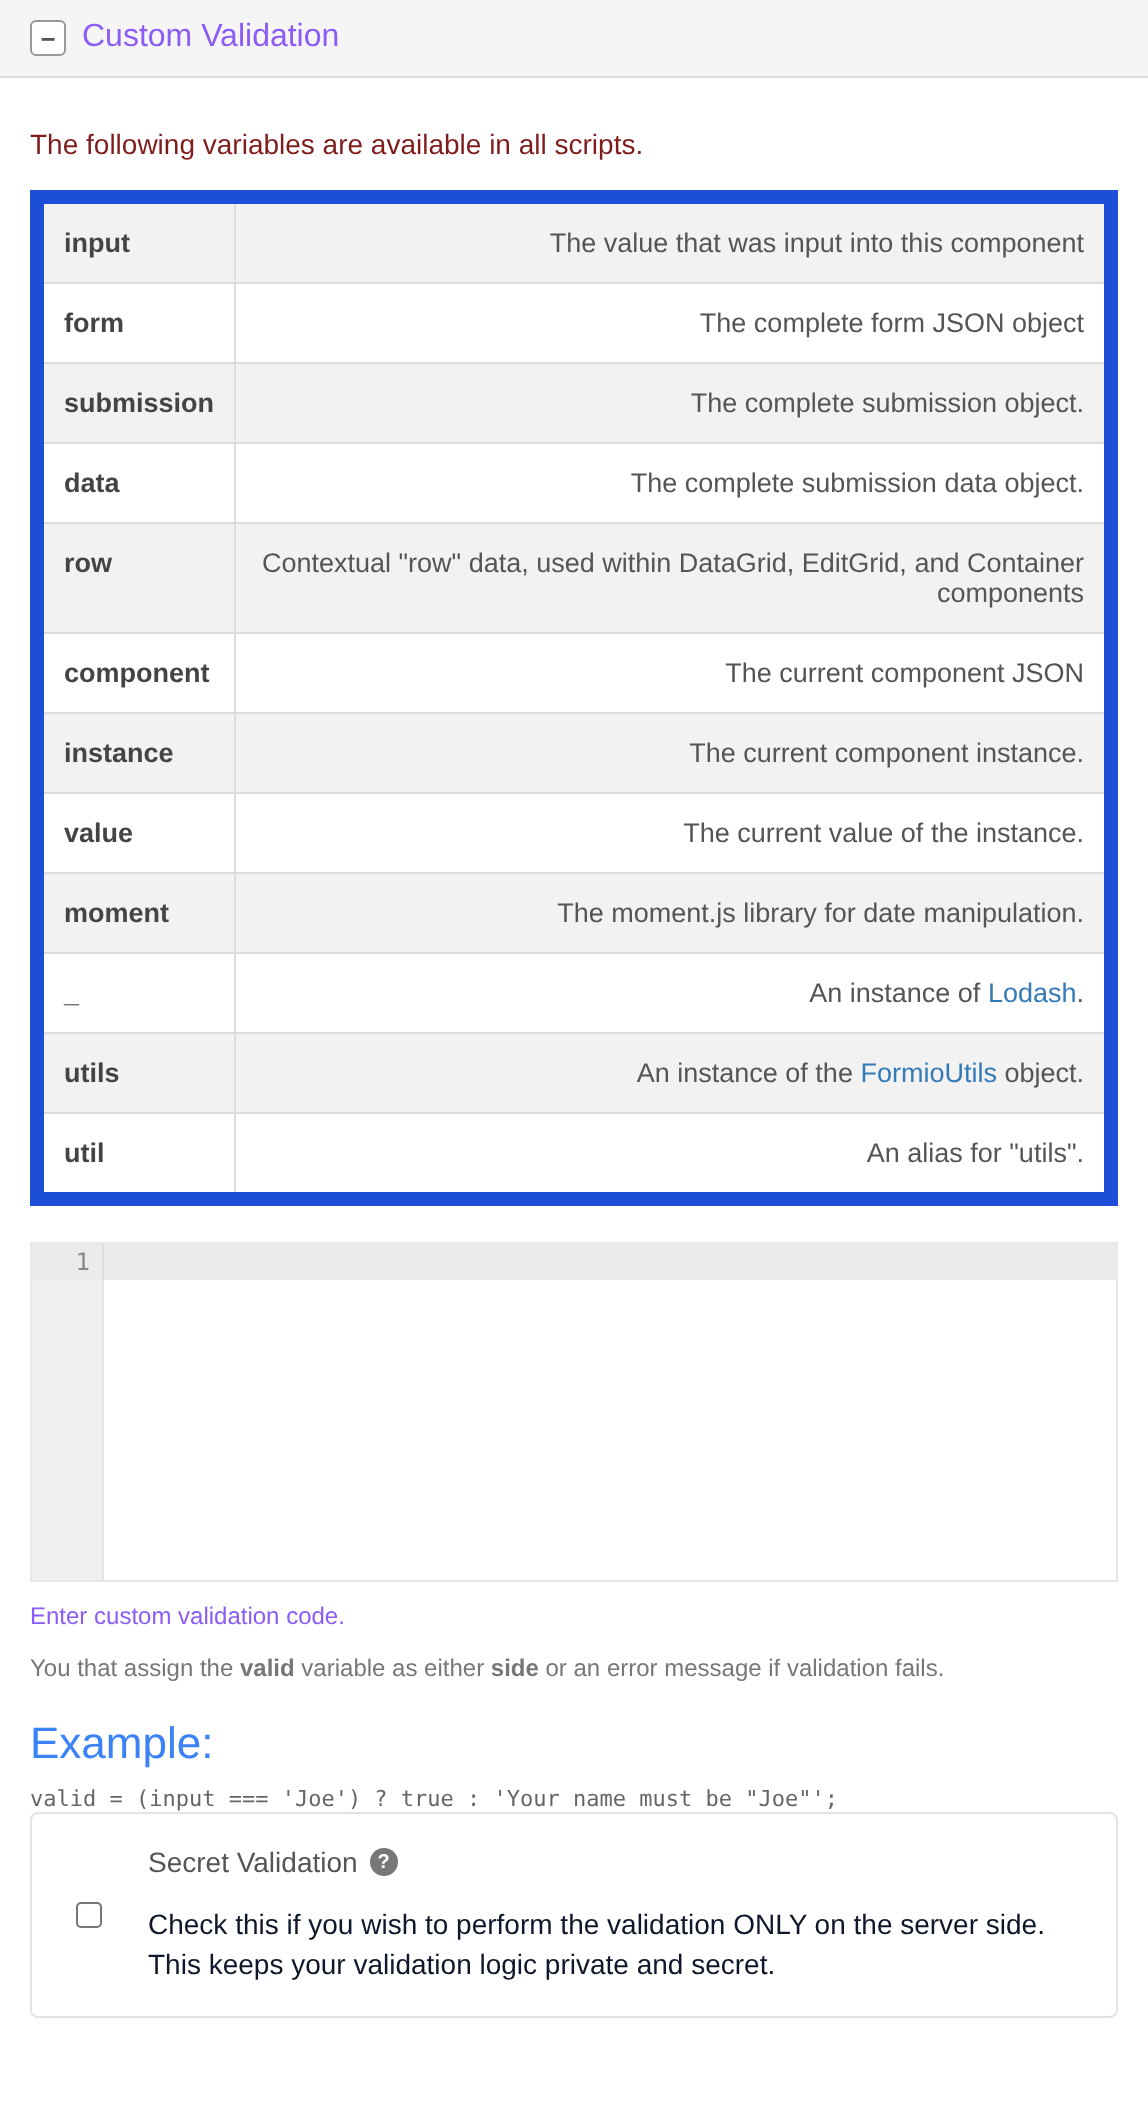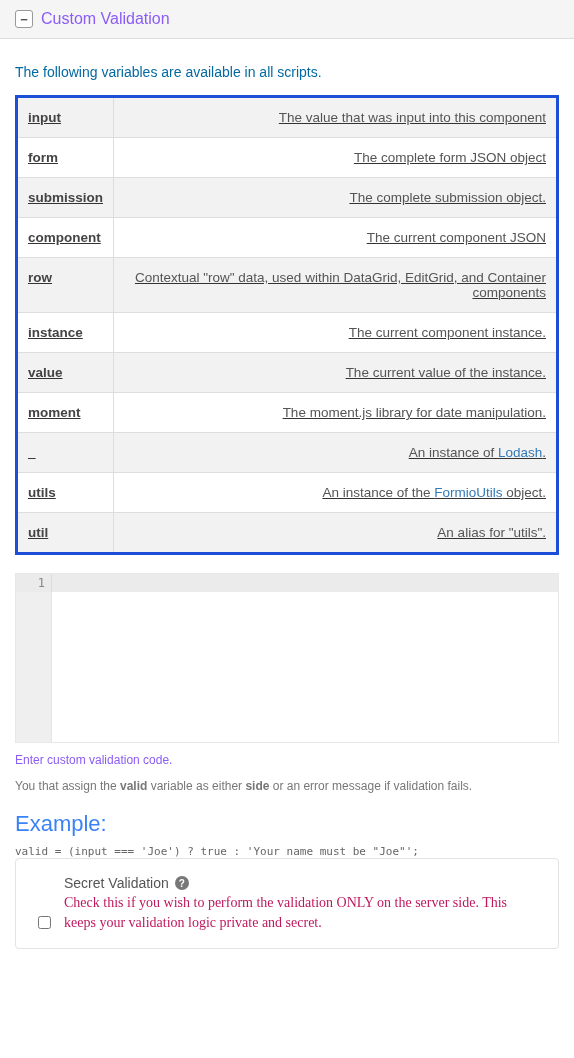--- a/index.html
+++ b/index.html
@@ -33,27 +33,26 @@
     cursor: pointer;
     color: #555;
     font-weight: bold;
   }
   .panel-title {
     font-size: 16px;
     color: #8b5cf6;
     font-weight: 400;
   }
   .panel-body { padding: 15px; }
-  .intro { color: #0369a1; margin: 10px 0 15px; }
+  .intro { color: #7f1d1d; margin: 10px 0 15px; }
   table.vars {
     width: 100%;
     border-collapse: collapse;
-    border: 3px solid #1d4ed8;
+    border: 7px solid #1d4ed8;
     margin-bottom: 18px;
-    text-decoration: underline;
   }
   table.vars tr:nth-child(odd) { background: #f2f2f2; }
   table.vars tr:nth-child(even) { background: #fff; }
   table.vars th, table.vars td {
     border: 1px solid #ddd;
     padding: 12px 10px;
     text-align: left;
     vertical-align: top;
     font-size: 13.5px;
   }
@@ -109,34 +108,34 @@
     font-family: Menlo, Consolas, monospace;
     font-size: 11px;
     color: #666;
     white-space: pre;
   }
   .card {
     border: 1px solid #e3e3e3;
     border-radius: 4px;
     padding: 16px 18px;
   }
-  .card-row { display: flex; gap: 10px; align-items: flex-end; }
+  .card-row { display: flex; gap: 20px; align-items: center; }
   .card input[type=checkbox] { margin-top: 3px; }
   .card-title { color: #555; display: flex; align-items: center; gap: 6px; }
   .help-icon {
     display: inline-flex;
     width: 14px; height: 14px;
     border-radius: 50%;
     background: #777;
     color: #fff;
     font-size: 10px;
     font-weight: 700;
     align-items: center; justify-content: center;
   }
-  .card-desc { color: #be185d; margin-top: 2px; line-height: 1.4; font-family: Liberation Serif, serif; }
+  .card-desc { color: #0f172a; margin-top: 14px; line-height: 1.4; }
 </style>
 </head>
 <body>
 
 <div class="panel-header">
   <span class="collapse-btn">−</span>
   <span class="panel-title">Custom Validation</span>
 </div>
 
 <div class="panel-body">
@@ -151,26 +150,30 @@
         </tr>
         <tr>
           <th>form</th>
           <td>The complete form JSON object</td>
         </tr>
         <tr>
           <th>submission</th>
           <td>The complete submission object.</td>
         </tr>
         <tr>
+          <th>data</th>
+          <td>The complete submission data object.</td>
+        </tr>
+        <tr>
+          <th>row</th>
+          <td>Contextual "row" data, used within DataGrid, EditGrid, and Container components</td>
+        </tr>
+        <tr>
           <th>component</th>
           <td>The current component JSON</td>
-        </tr>
-        <tr>
-          <th>row</th>
-          <td>Contextual "row" data, used within DataGrid, EditGrid, and Container components</td>
         </tr>
         <tr>
           <th>instance</th>
           <td>The current component instance.</td>
         </tr>
         <tr>
           <th>value</th>
           <td>The current value of the instance.</td>
         </tr>
         <tr>

